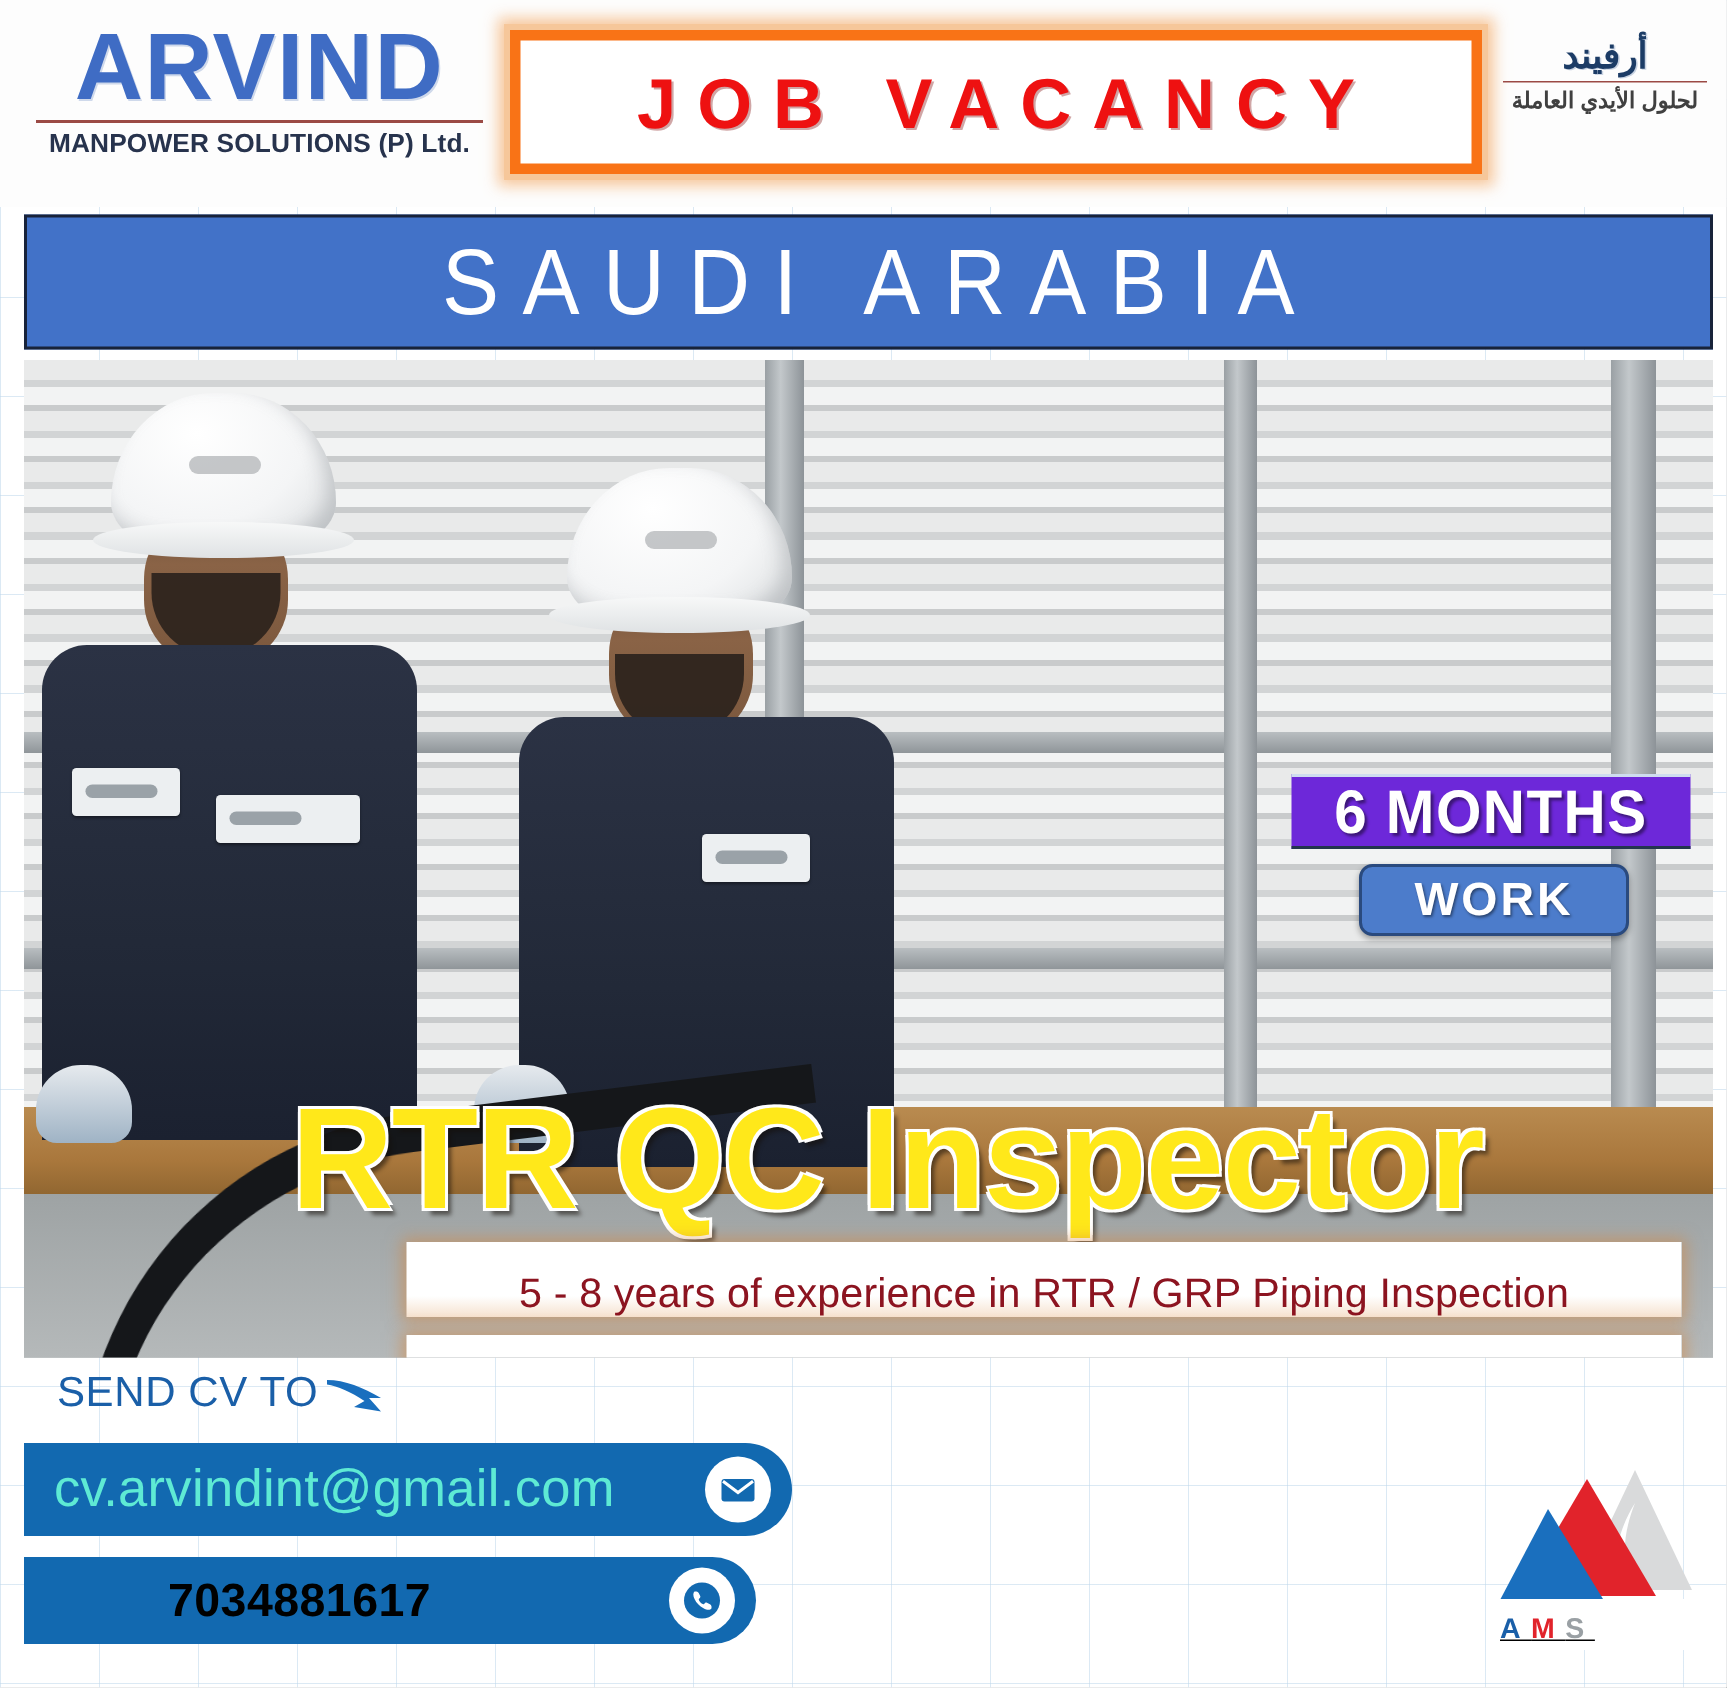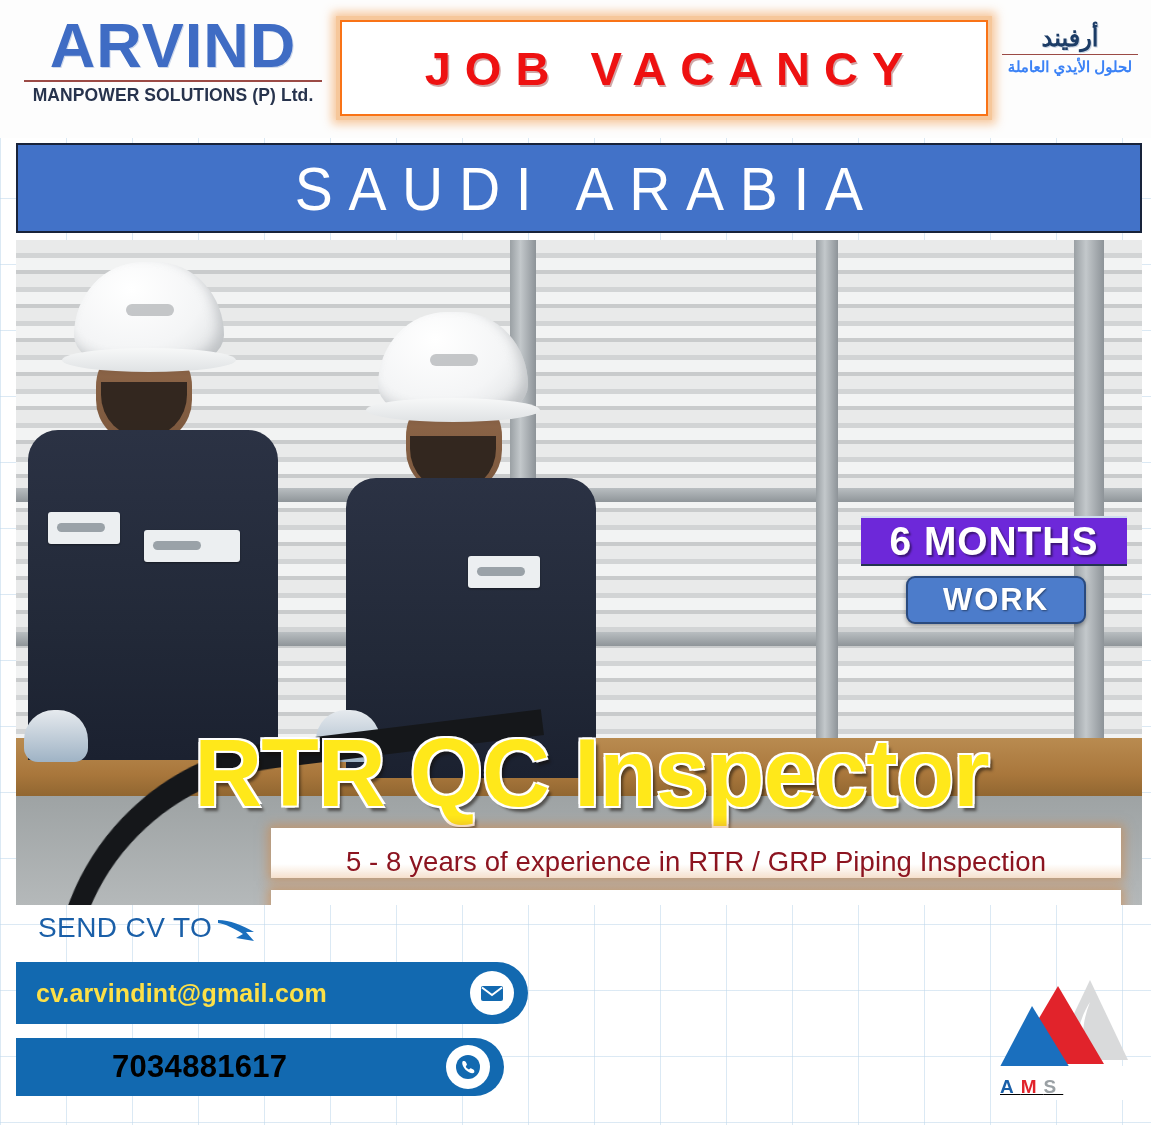--- a/index.html
+++ b/index.html
@@ -41,41 +41,41 @@
 
   #jv-wrap{
     position:absolute; left:336px; top:16px; width:656px; height:104px;
     background:#f6c79a;
     box-shadow:0 0 9px 4px rgba(246,190,140,.85);
     padding:4px;
   }
   #jv-box{
     width:100%; height:100%;
     background:#ffffff;
-    border:2px solid #f97316;
+    border:7px solid #f97316;
     display:flex; align-items:center; justify-content:center;
   }
   #jv-text{
     font-size:47px; font-weight:bold; color:#ee1111;
     letter-spacing:14px; text-indent:14px;
     text-shadow:1.5px 1.5px 0 rgba(120,0,0,.35);
     white-space:nowrap;
   }
 
   #arabic-block{
     position:absolute; left:996px; top:24px; width:148px; text-align:center;
   }
   #arabic-main{
     font-size:24px; font-weight:bold; color:#1c3c66;
     direction:rtl; line-height:1.15;
     text-shadow:1px 1px 0 rgba(150,170,200,.5);
   }
   #arabic-rule{ height:1.5px; background:#9b4a45; margin:2px 6px 3px 6px; }
   #arabic-sub{
-    font-size:15px; font-weight:bold; color:#3b82f6; direction:rtl;
+    font-size:15px; font-weight:bold; color:#404040; direction:rtl;
   }
 
   
   #sa-banner{
     position:absolute; left:16px; top:143px; width:1126px; height:90px;
     background:#4272c8;
     border:2px solid #18233a;
     display:flex; align-items:center; justify-content:center;
   }
   #sa-text{
@@ -244,21 +244,21 @@
   }
   #sendcv-arrow{ display:block; margin-top:6px; }
 
   #email-bar{
     position:absolute; left:16px; top:962px; width:512px; height:62px;
     background:#1269b0;
     border-radius:0 34px 34px 0;
     display:flex; align-items:center;
   }
   #email-text{
-    font-size:25px; font-weight:bold; color:#fde047;
+    font-size:35px; font-weight:normal; color:#5eead4;
     margin-left:20px; letter-spacing:.2px;
   }
   #email-icon{
     position:absolute; right:14px; top:9px;
     width:44px; height:44px; border-radius:50%;
     background:#ffffff;
     display:flex; align-items:center; justify-content:center;
   }
 
   #phone-bar{

